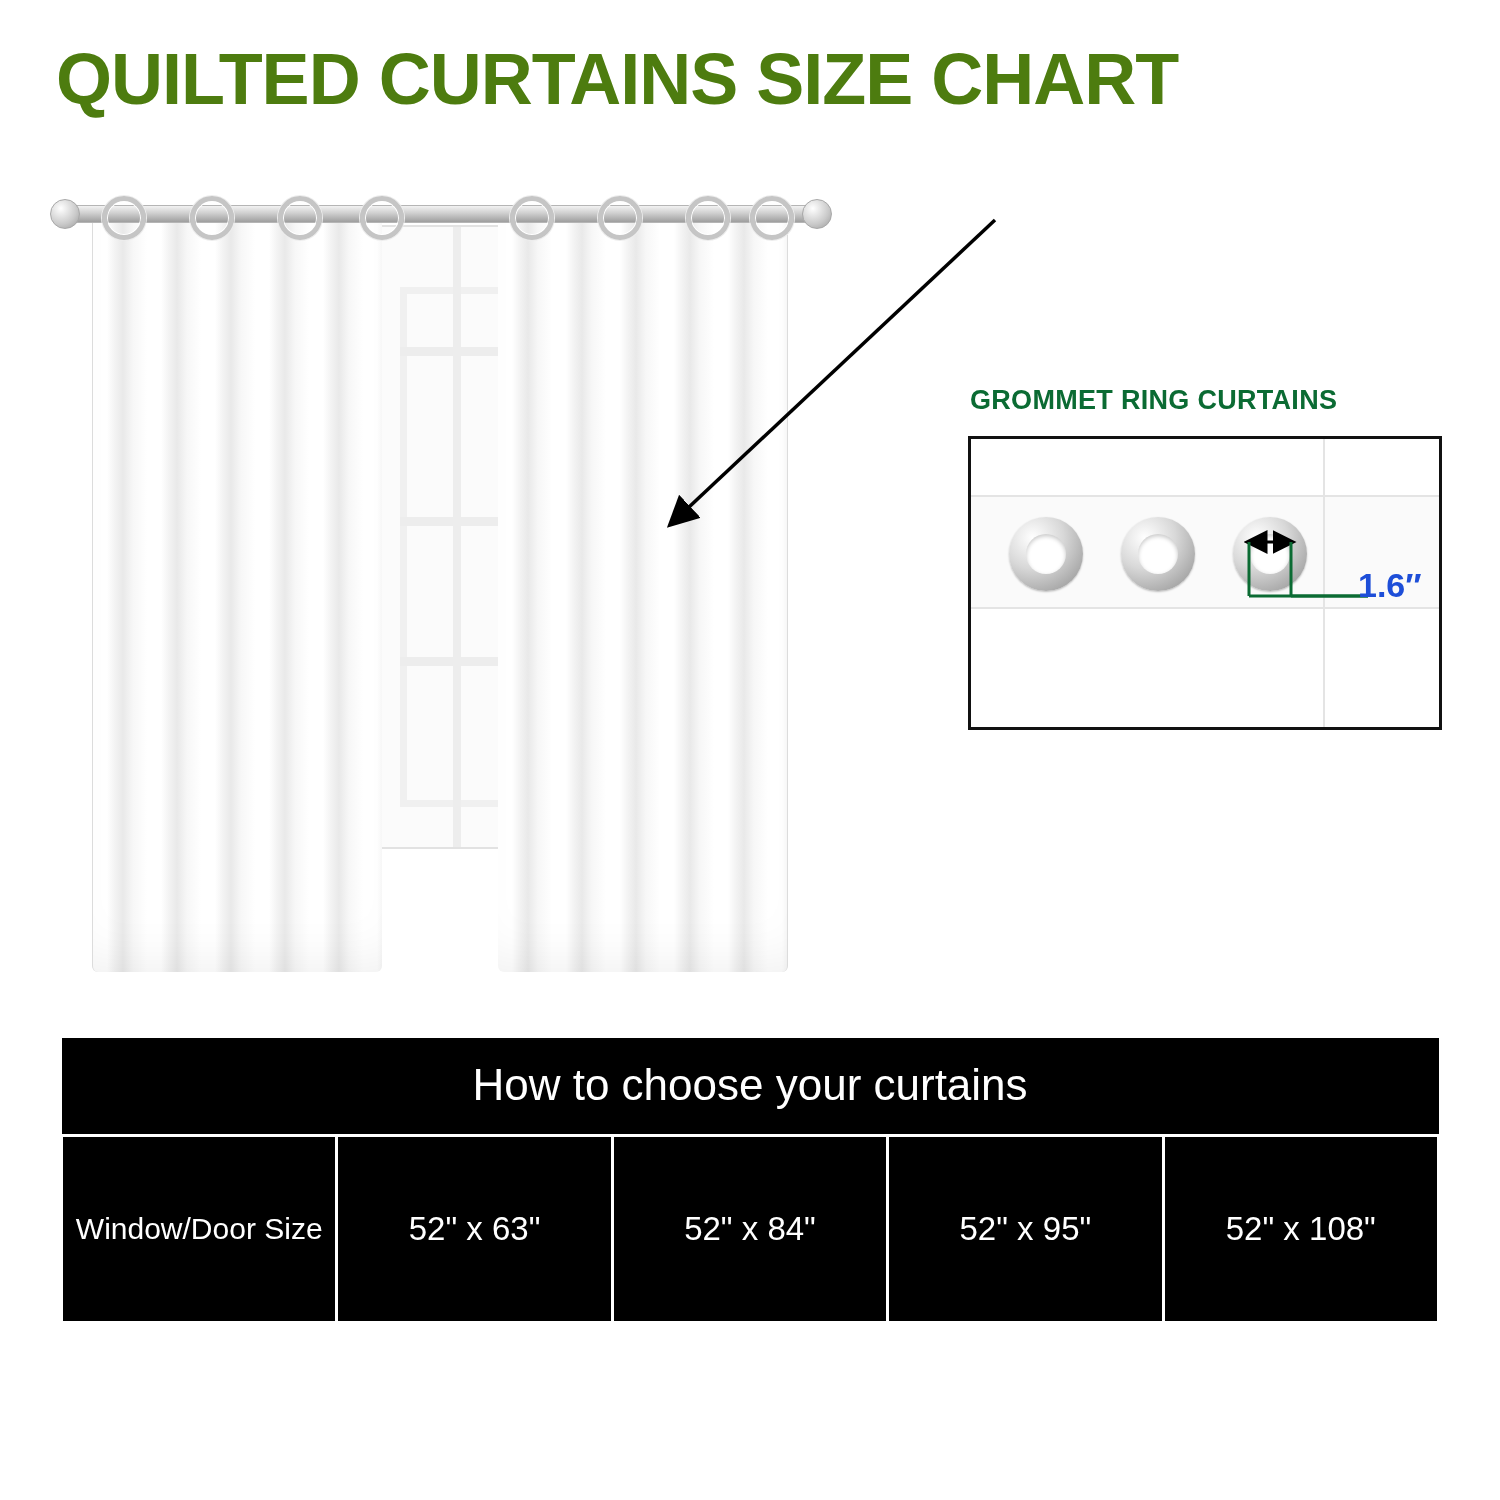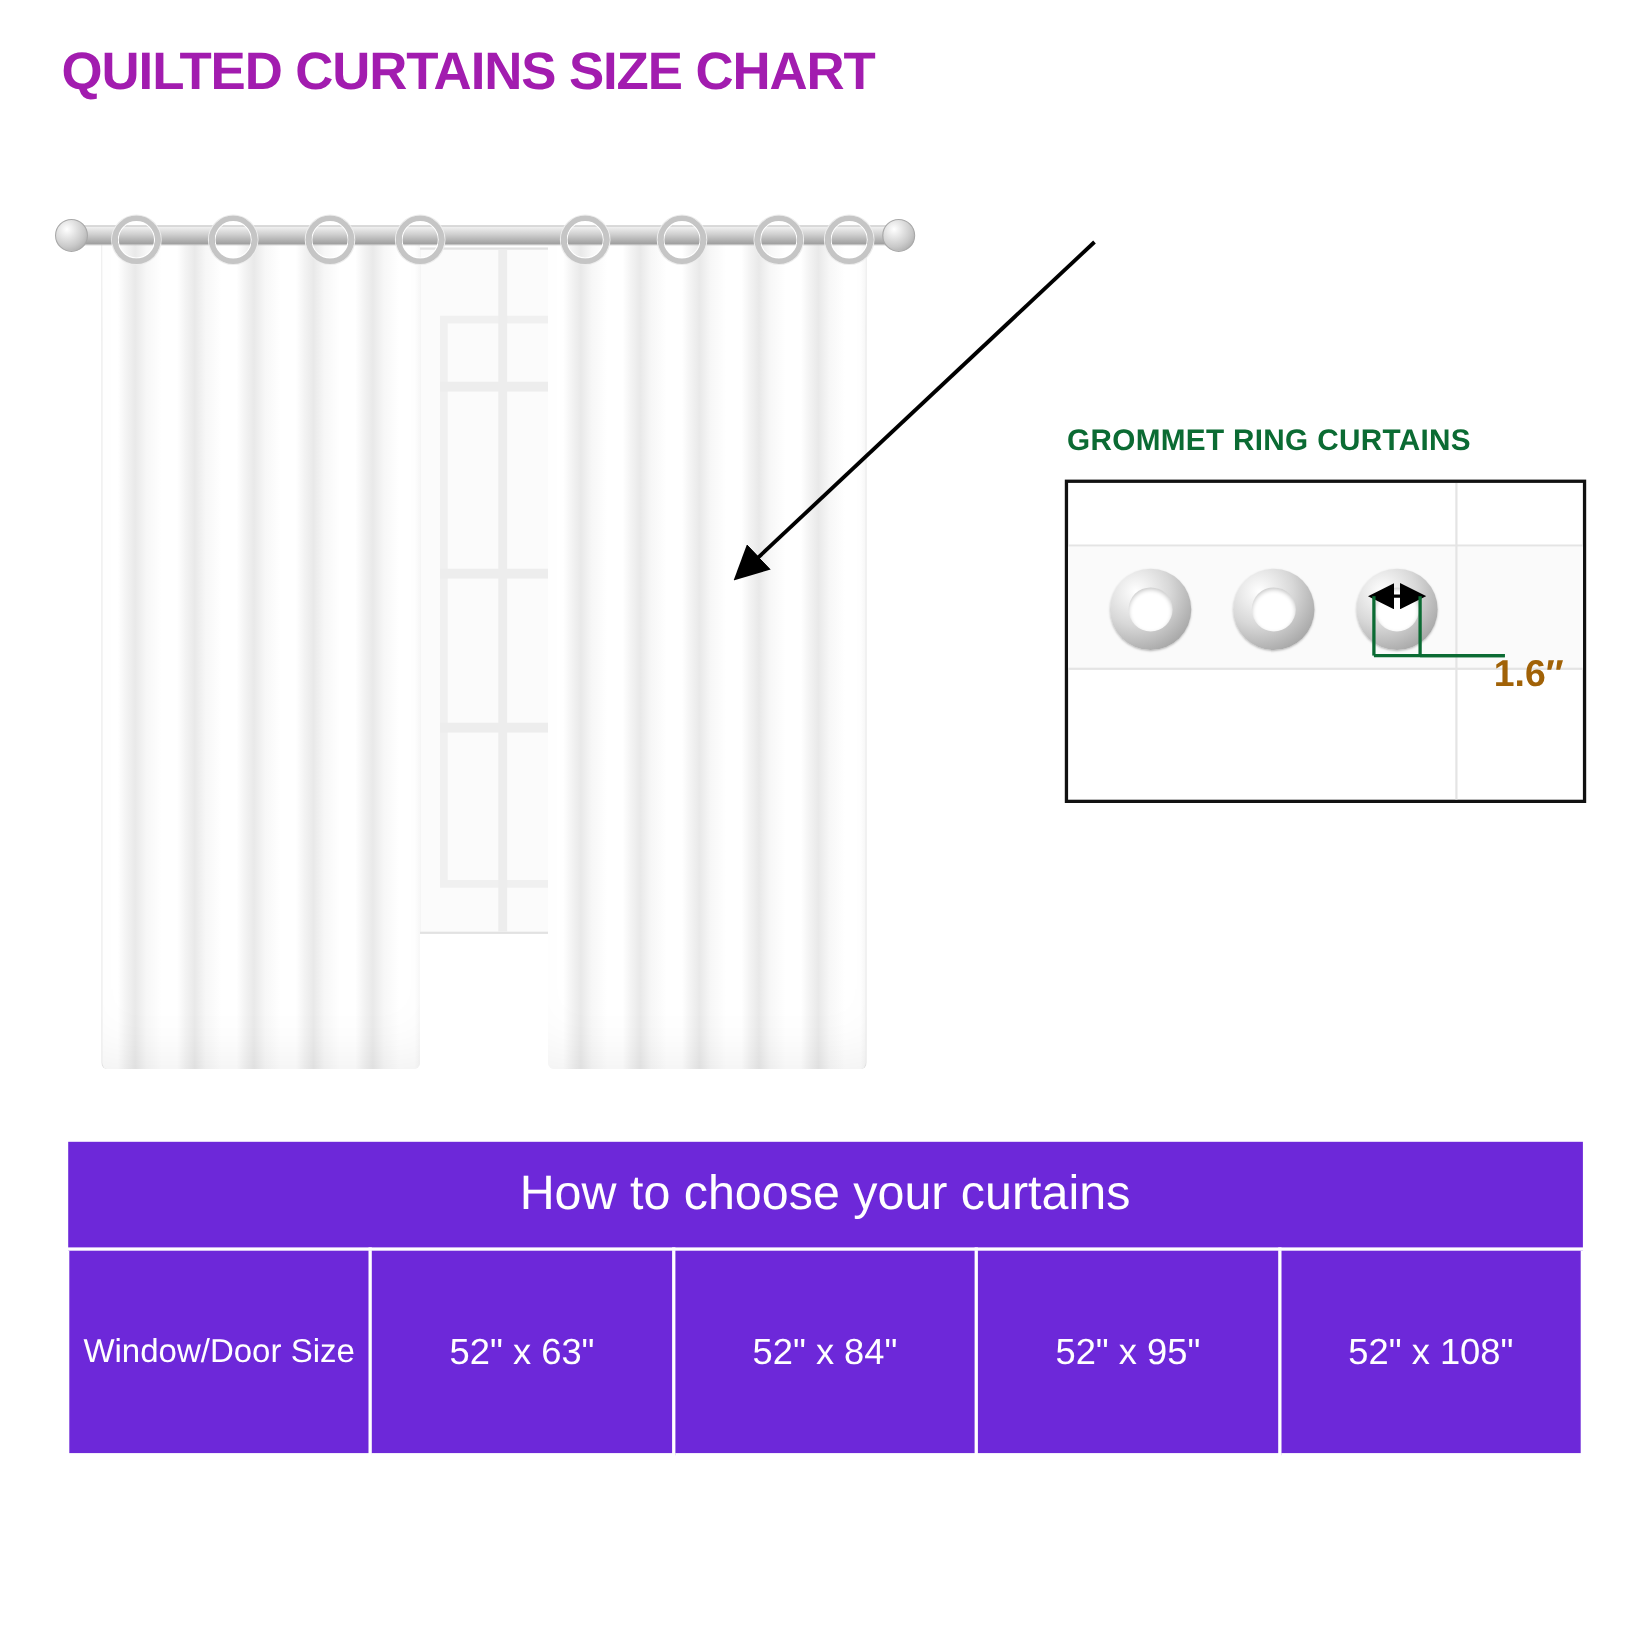--- a/index.html
+++ b/index.html
@@ -13,24 +13,24 @@
     position: relative;
     font-family: "Liberation Sans", sans-serif;
     overflow: hidden;
   }
 
   
   .page-title {
     position: absolute;
     left: 56px;
     top: 38px;
-    font-size: 48px;
+    font-size: 72px;
     font-weight: bold;
     letter-spacing: -1px;
-    color: #a21caf;
+    color: #4d7c0f;
     white-space: nowrap;
   }
 
   
   .illustration {
     position: absolute;
     left: 50px;
     top: 170px;
     width: 830px;
     height: 830px;
@@ -214,38 +214,38 @@
     position: absolute;
     left: 968px;
     top: 436px;
     width: 500px;
     height: 290px;
     pointer-events: none;
   }
   .measure-label {
     position: absolute;
     left: 1358px;
-    top: 594px;
+    top: 566px;
     font-size: 34px;
     font-weight: bold;
-    color: #a16207;
+    color: #1d4ed8;
   }
 
   
   .chart-table {
     position: absolute;
     left: 60px;
     top: 1038px;
     width: 1380px;
     border-collapse: collapse;
     table-layout: fixed;
   }
   .chart-table td, .chart-table th {
     border: 3px solid #ffffff;
-    background: #6d28d9;
+    background: #000000;
     color: #ffffff;
     text-align: center;
     vertical-align: middle;
     font-weight: normal;
     margin-top: 36px;
   }
   .chart-table .table-heading {
     font-size: 44px;
     padding: 22px 0 24px;
     border-top: none;

